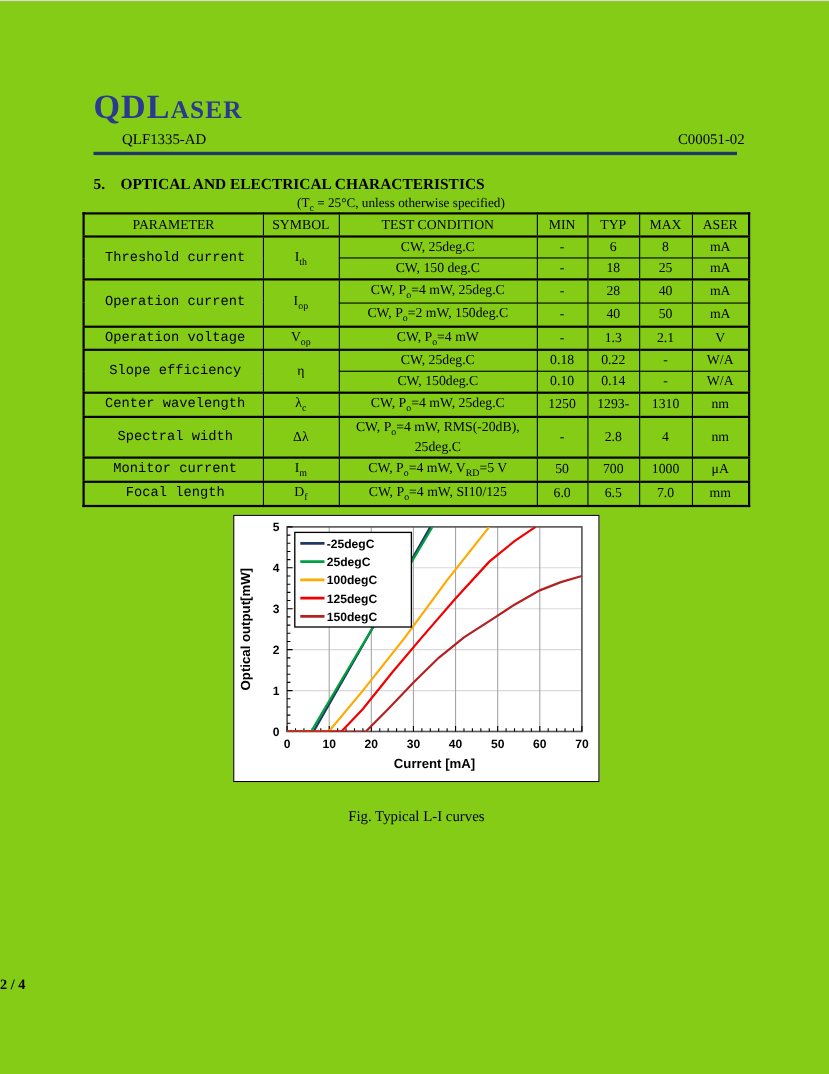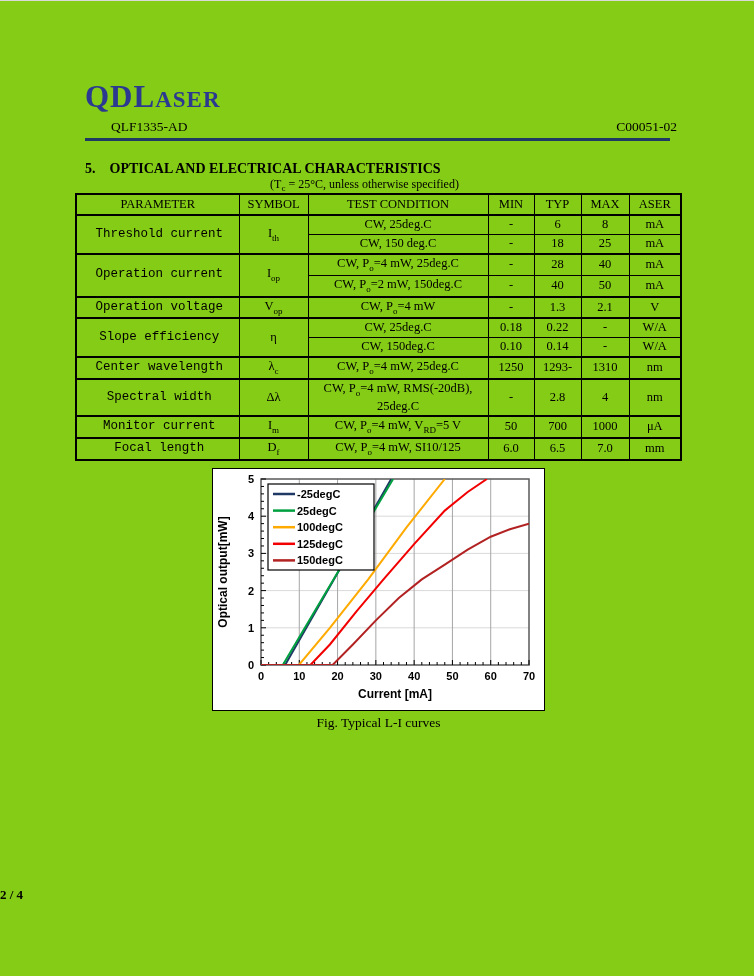--- a/index.html
+++ b/index.html
@@ -25,21 +25,21 @@
   table.chars thead th{height:17px;border-bottom:2px solid #000;}
   table.chars tr.group-start td{border-top:2px solid #000;}
   table.chars td.param{text-align:center;padding-left:7px;font-family:Liberation Mono, monospace;}
   table.chars td{height:16px;}
   col.c-param{width:163px;} col.c-sym{width:69px;} col.c-cond{width:180px;}
   col.c-min{width:46px;} col.c-typ{width:47px;} col.c-max{width:48px;} col.c-unit{width:52px;}
   sub{font-size:9px;}
   
   .figure-box{position:absolute;left:212px;top:467px;width:333px;height:243px;border:1px solid #000;background:#fff;box-sizing:border-box;}
   .figure-box svg{display:block;}
-  .fig-caption{position:absolute;left:212px;top:714px;width:333px;text-align:center;font-size:13.5px;}
+  .fig-caption{position:absolute;left:212px;top:733px;width:333px;text-align:center;font-size:13.5px;}
   .tick{font:bold 11px "Liberation Sans",sans-serif;fill:#000;}
   .axis-label{font:bold 12px "Liberation Sans",sans-serif;fill:#000;}
   .legend-text{font:bold 11px "Liberation Sans",sans-serif;fill:#000;}
   
   .footer{position:absolute;left:0;top:886px;width:754px;text-align:left;font-size:13px;font-weight:bold;}
 </style>
 </head>
 <body>
 
 <div class="page">

